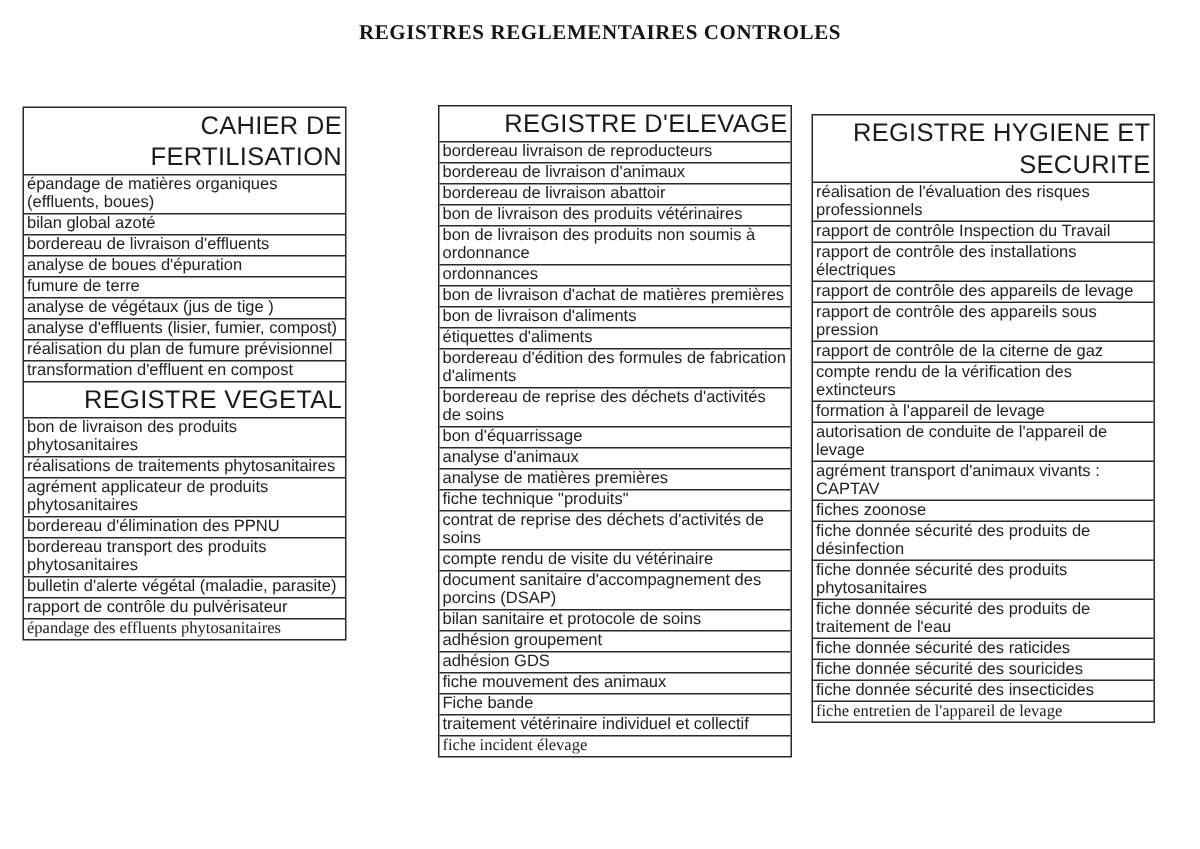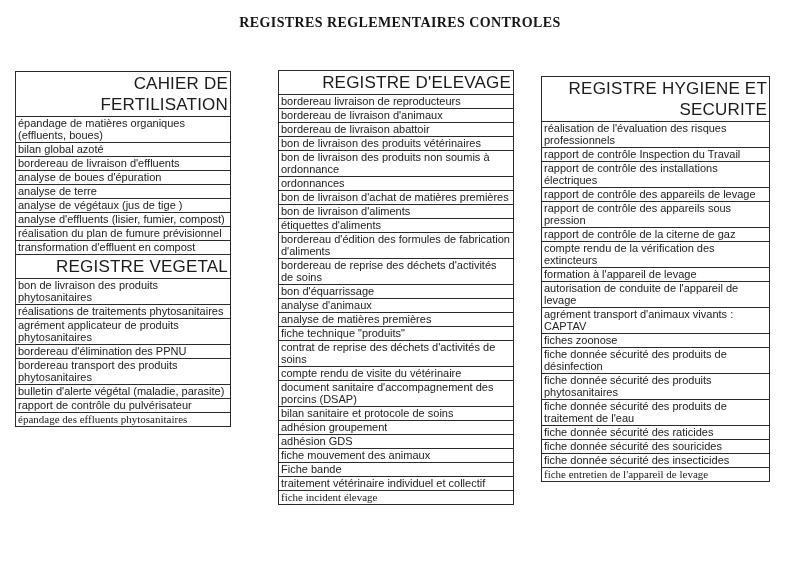--- a/index.html
+++ b/index.html
@@ -28,21 +28,21 @@
     letter-spacing: 0.4px;
     color: #151515;
   }
   .tcol {
     position: absolute;
     border: 1px solid #2b2b2b;
     background: #ffffff;
     box-sizing: border-box;
   }
   .col1 { left: 15px;  top: 71px; width: 216px; }
-  .col2 { left: 278px; top: 70px; width: 236px; }
+  .col2 { left: 292px; top: 70px; width: 236px; }
   .col3 { left: 541px; top: 76px; width: 229px; }
   .thead {
     font-size: 17px;
     line-height: 21px;
     text-align: right;
     padding: 1px 2px;
     border-bottom: 1px solid #2b2b2b;
     color: #1b1b1b;
     letter-spacing: 0.2px;
   }
@@ -63,21 +63,21 @@
 
 <div class="page">
   <div class="doc-title">REGISTRES REGLEMENTAIRES CONTROLES</div>
 
   <div class="tcol col1">
       <div class="thead">CAHIER DE FERTILISATION</div>
       <div class="trow">épandage de matières organiques (effluents, boues)</div>
       <div class="trow">bilan global azoté</div>
       <div class="trow">bordereau de livraison d'effluents</div>
       <div class="trow">analyse de boues d'épuration</div>
-      <div class="trow">analyse de terre</div>
+      <div class="trow">fumure de terre</div>
       <div class="trow">analyse de végétaux (jus de tige )</div>
       <div class="trow">analyse d'effluents (lisier, fumier, compost)</div>
       <div class="trow">réalisation du plan de fumure prévisionnel</div>
       <div class="trow">transformation d'effluent en compost</div>
       <div class="thead">REGISTRE VEGETAL</div>
       <div class="trow">bon de livraison des produits phytosanitaires</div>
       <div class="trow">réalisations de traitements phytosanitaires</div>
       <div class="trow">agrément applicateur de produits phytosanitaires</div>
       <div class="trow">bordereau d'élimination des PPNU</div>
       <div class="trow">bordereau transport des produits phytosanitaires</div>

